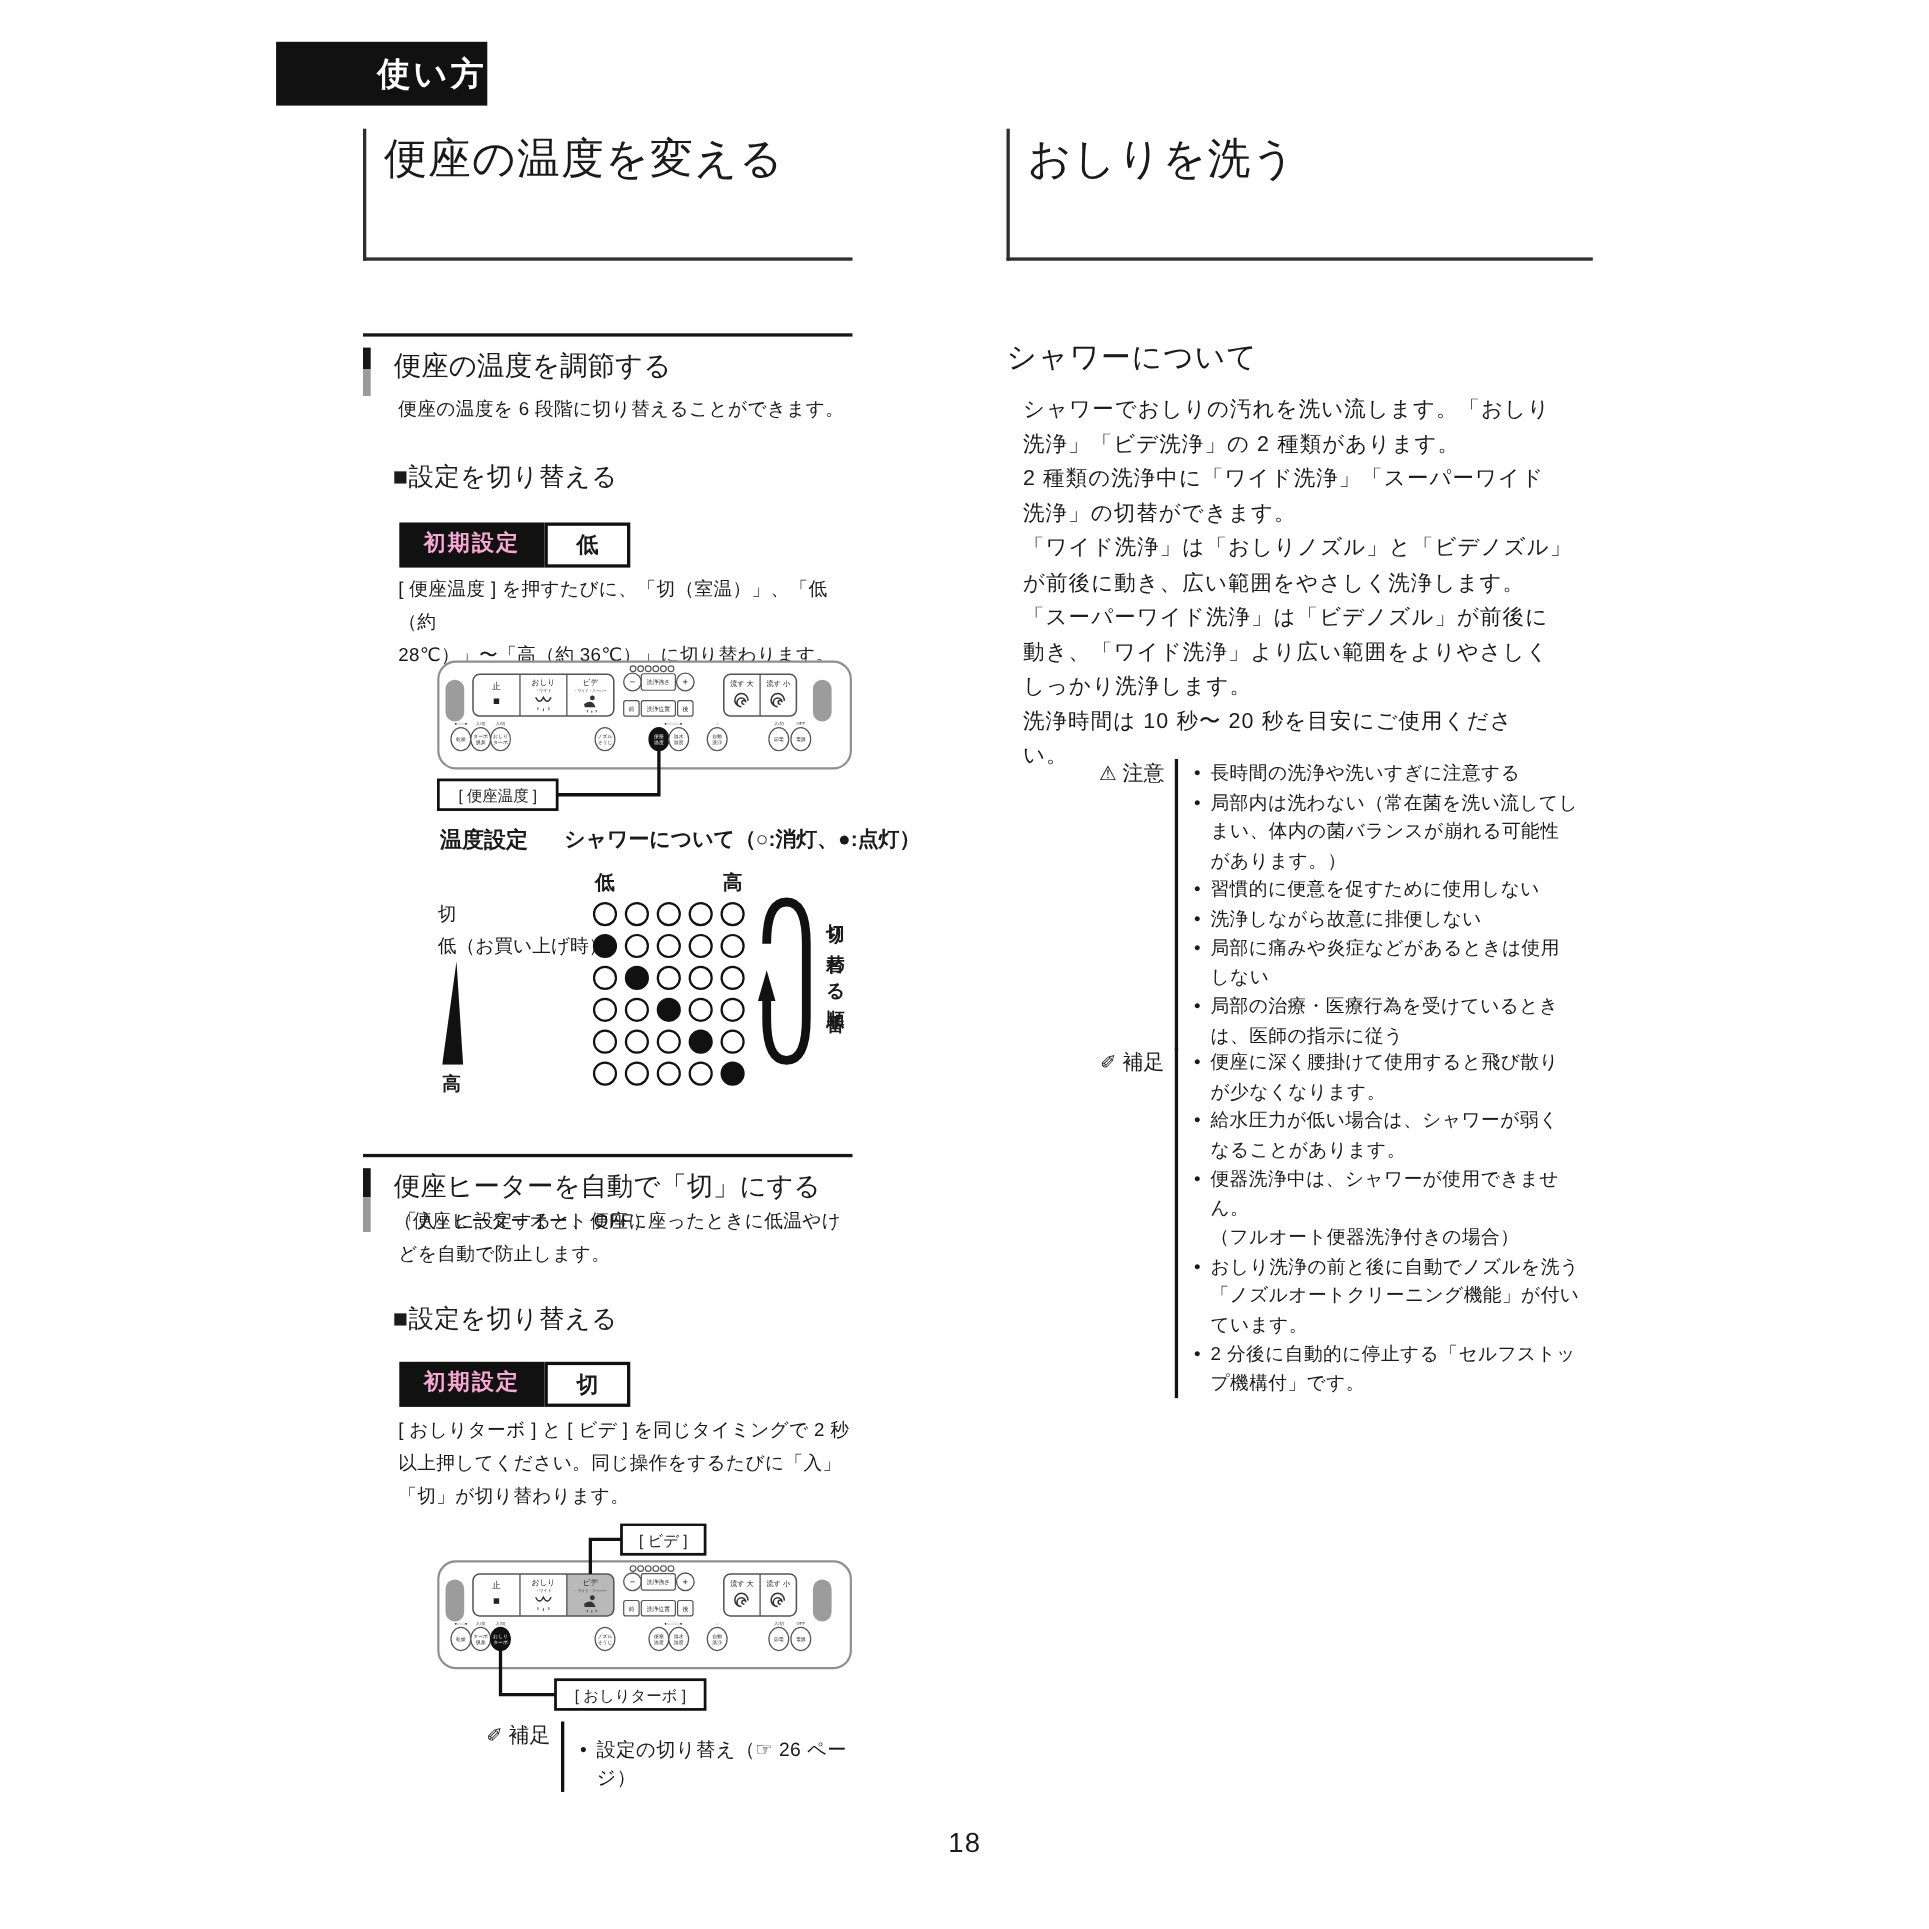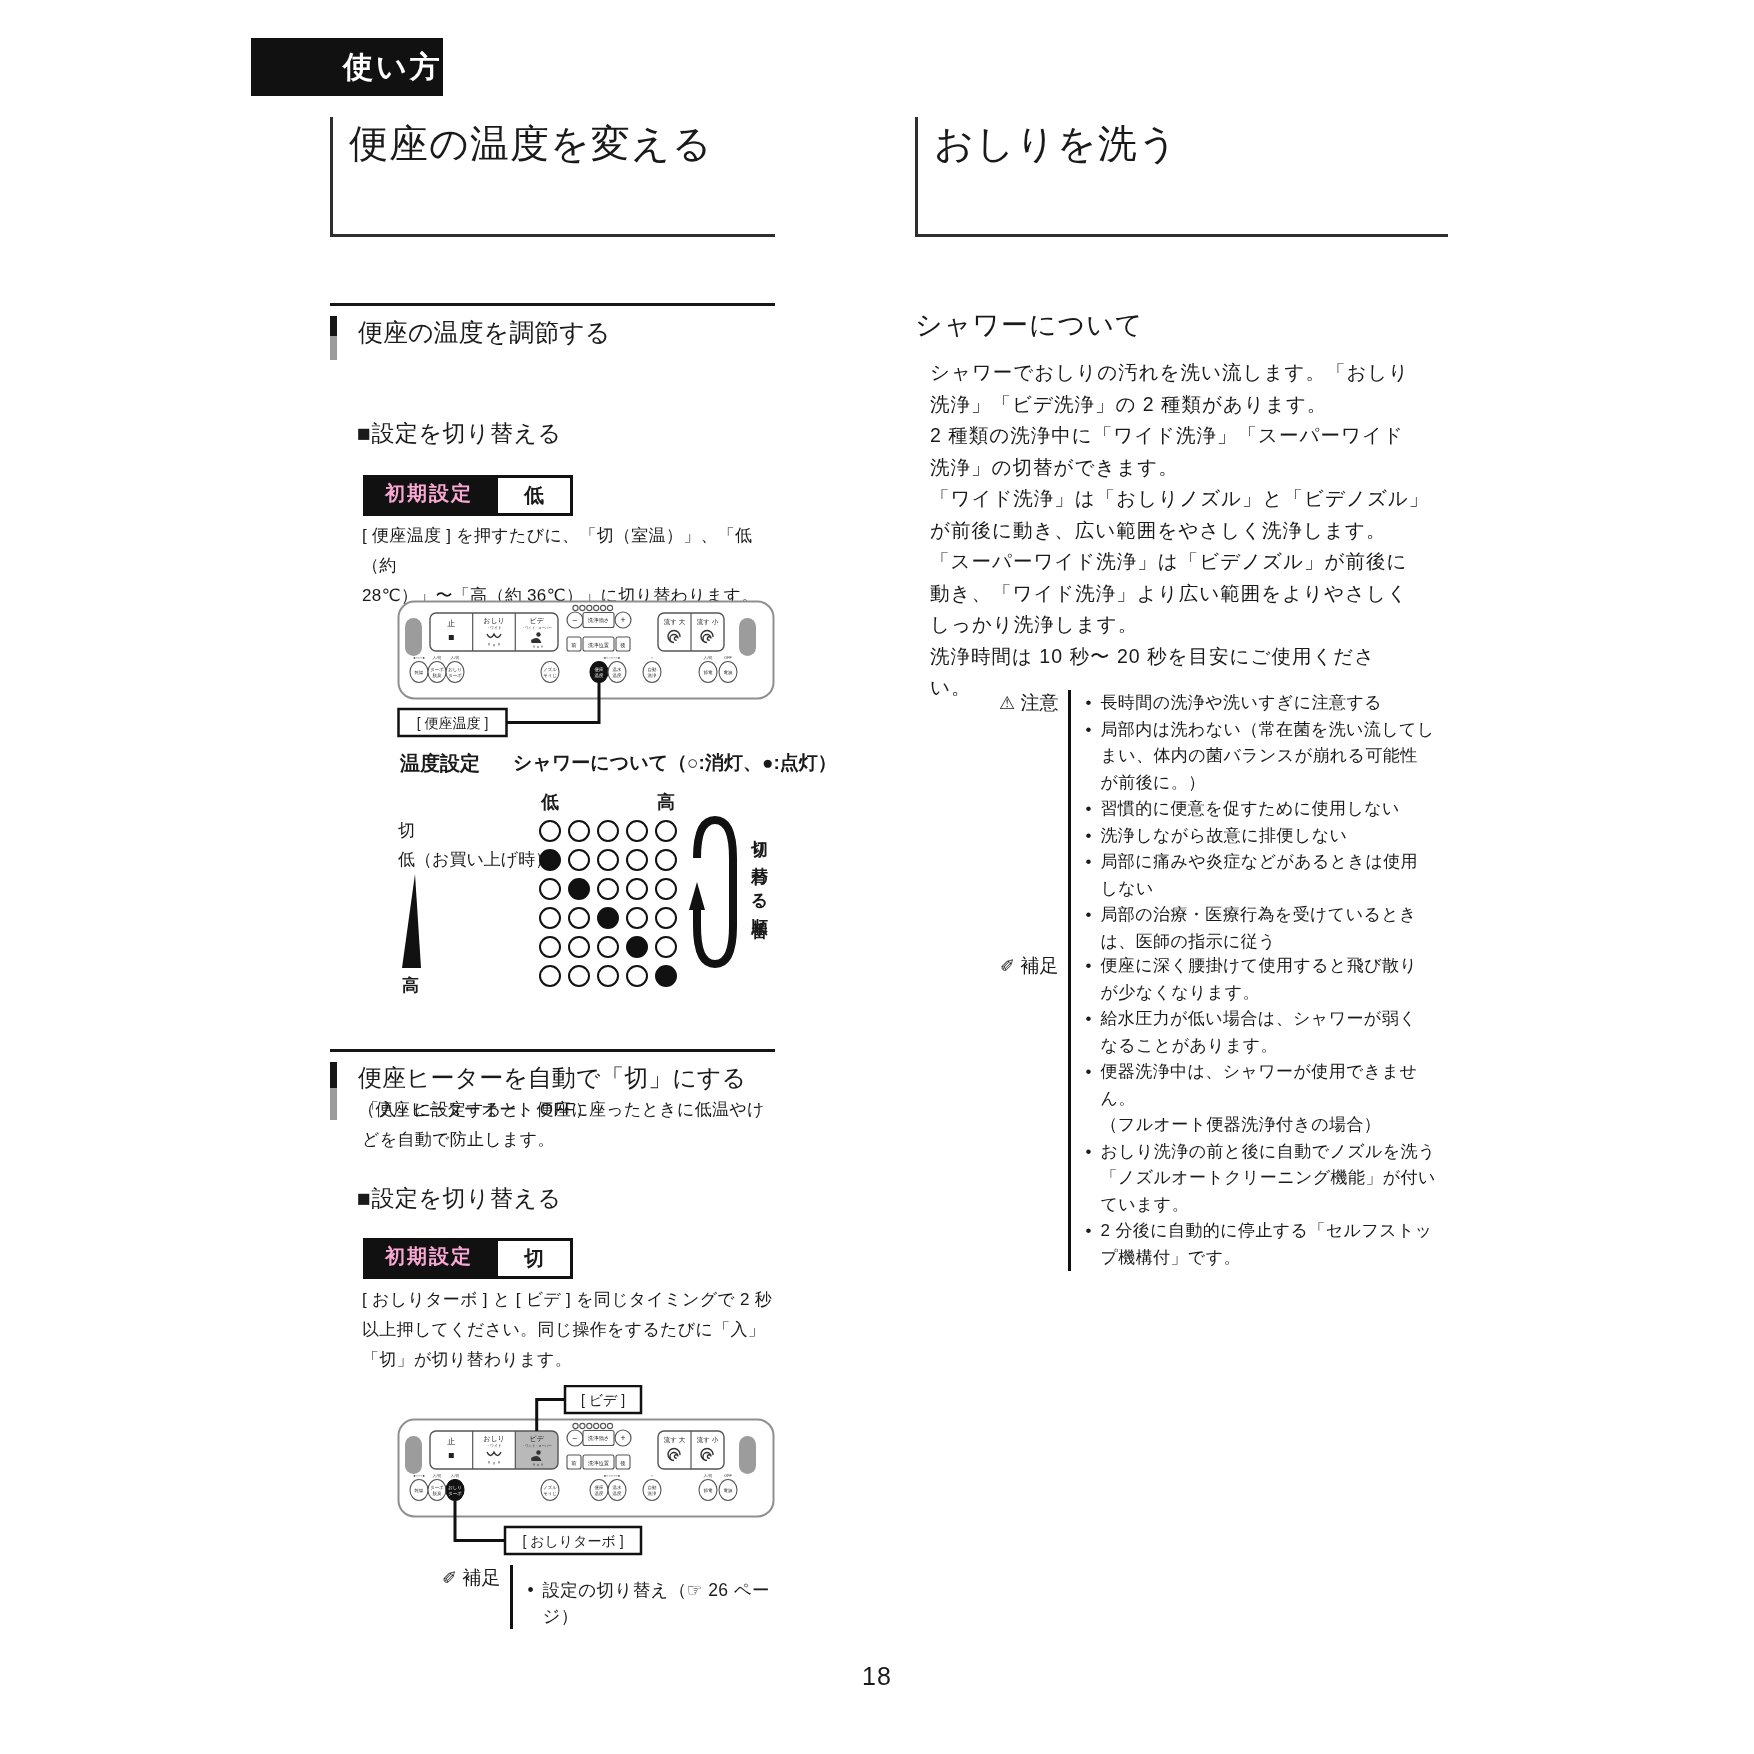--- a/index.html
+++ b/index.html
@@ -71,20 +71,21 @@
 
     <div class="abs title-block" style="left:0;top:0;width:445px;height:120px">
       <span>便座の温度を変える</span>
     </div>
 
     <div class="abs sec-head" style="left:0;top:186px;width:445px">
       <div class="bar"></div>
       <span>便座の温度を調節する</span>
     </div>
 
+    <div class="abs body-text" style="left:32px;top:240px;width:412px">便座の温度を 6 段階に切り替えることができます。</div>
 
     <div class="abs switch-head" style="left:27px;top:301px">■設定を切り替える</div>
 
     <div class="abs badge" style="left:33px;top:358px">
       <span class="k">初期設定</span>
       <span class="v">低</span>
     </div>
 
     <div class="abs body-text" style="left:32px;top:404px;width:412px">[ 便座温度 ] を押すたびに、「切（室温）」、「低（約
 28℃）」〜「高（約 36℃）」に切り替わります。</div>
@@ -442,21 +443,21 @@
     <div class="abs note-row" style="left:0;top:573px;width:533px">
       <div class="note-label" style="width:154px">
         <span class="nicon">⚠</span>
         <span>注意</span>
       </div>
       <div class="note-rule"></div>
       <div class="note-items" id="caution-items" style="width:378px">
           <div class="bullet">長時間の洗浄や洗いすぎに注意する</div>
           <div class="bullet">局部内は洗わない（常在菌を洗い流してし
 まい、体内の菌バランスが崩れる可能性
-が前後に。）</div>
+があります。）</div>
           <div class="bullet">習慣的に便意を促すために使用しない</div>
           <div class="bullet">洗浄しながら故意に排便しない</div>
           <div class="bullet">局部に痛みや炎症などがあるときは使用
 しない</div>
           <div class="bullet">局部の治療・医療行為を受けているとき
 は、医師の指示に従う</div>
         </div>
     </div>
 
     <div class="abs note-row" style="left:0;top:836px;width:533px">

